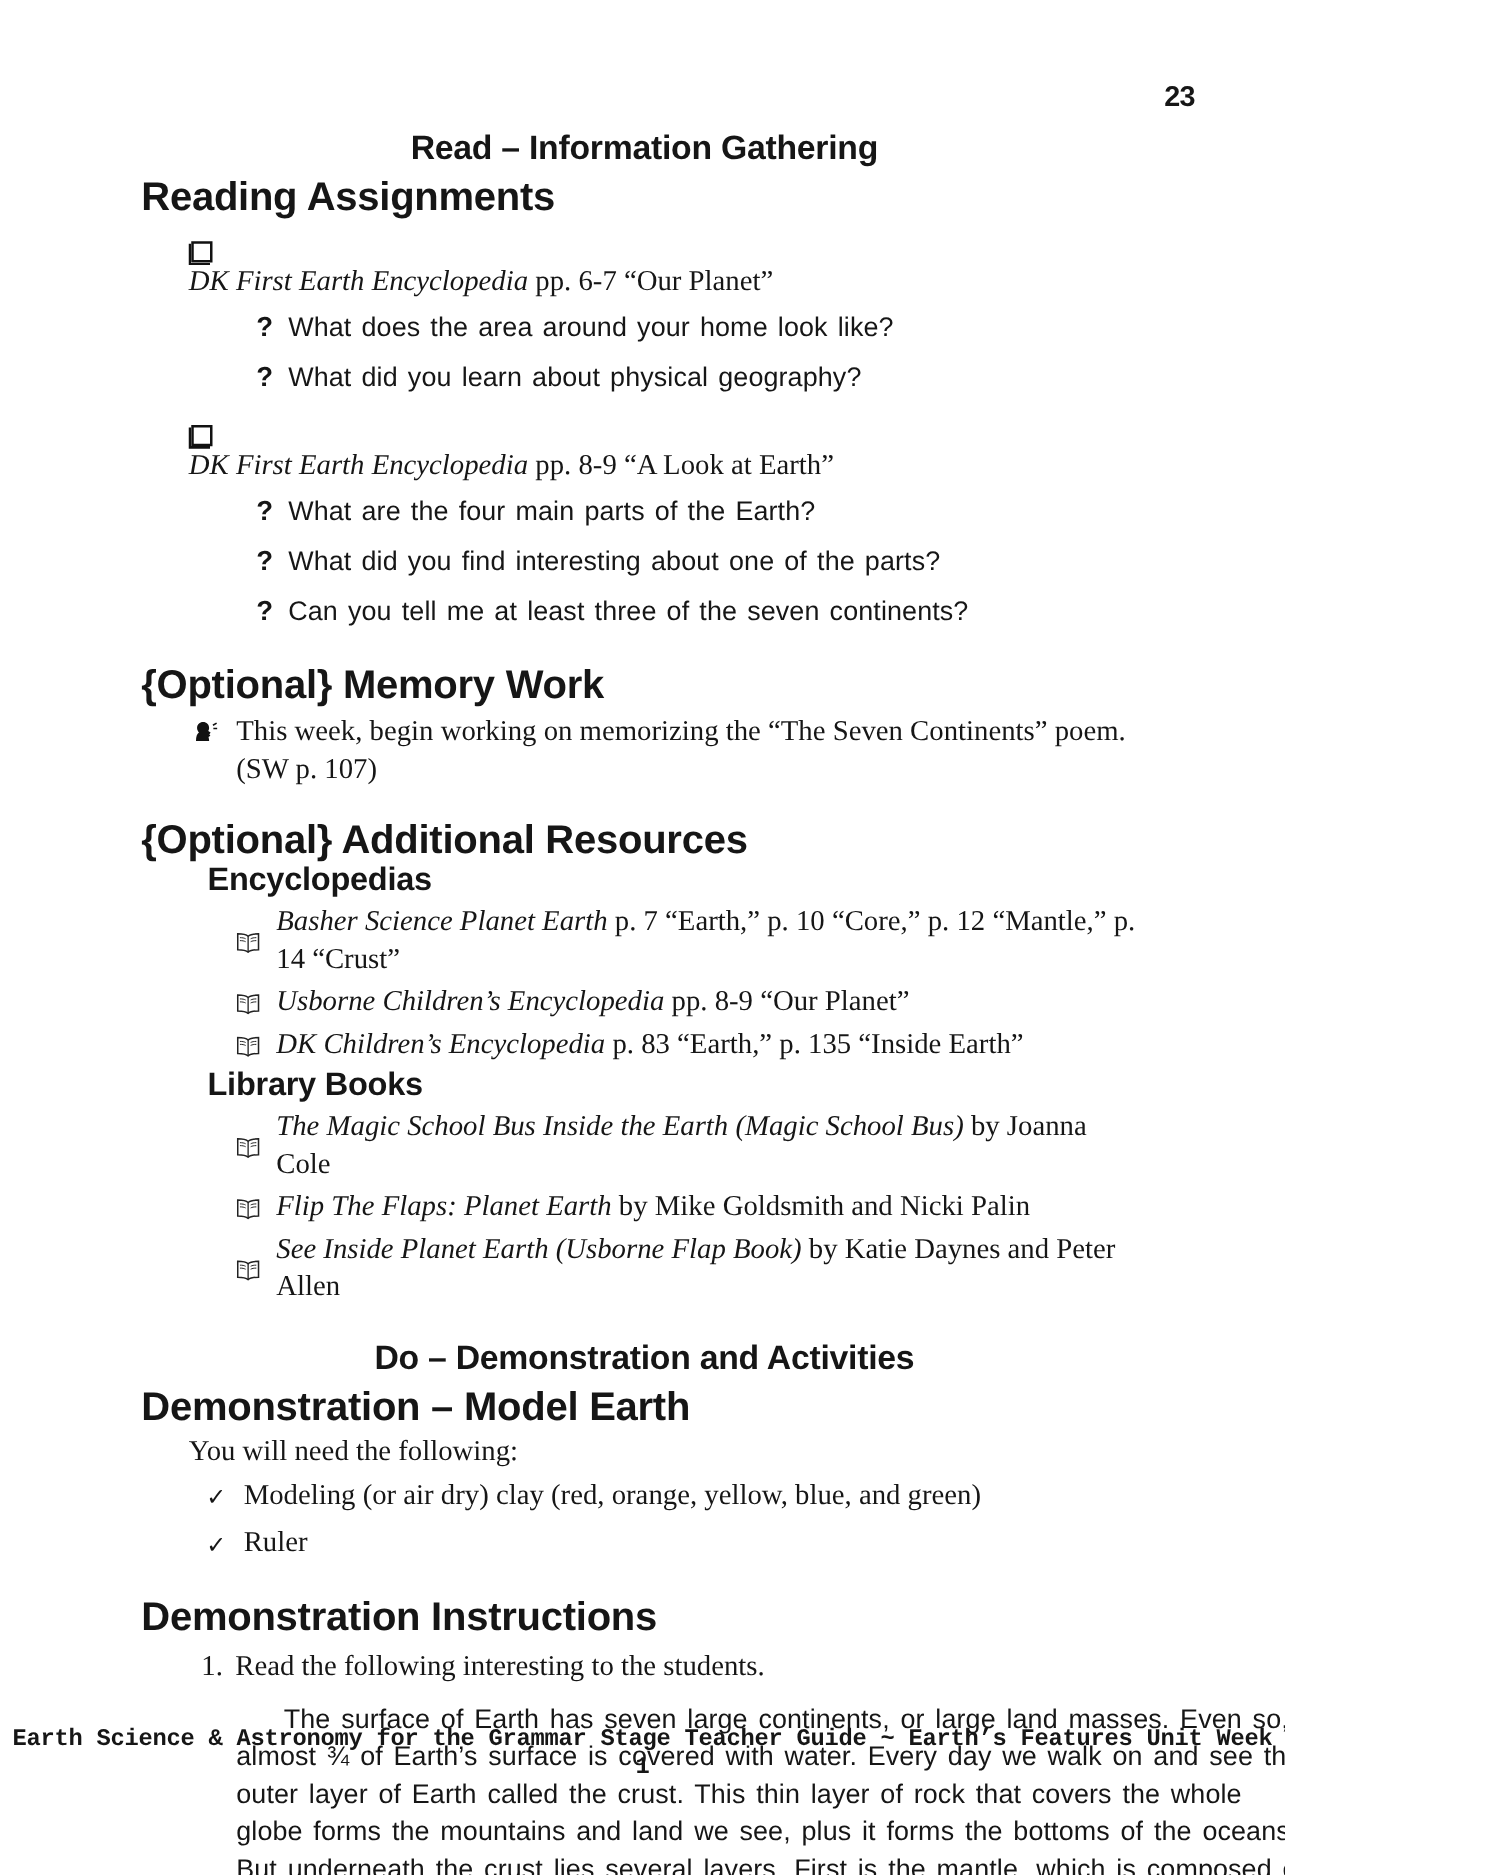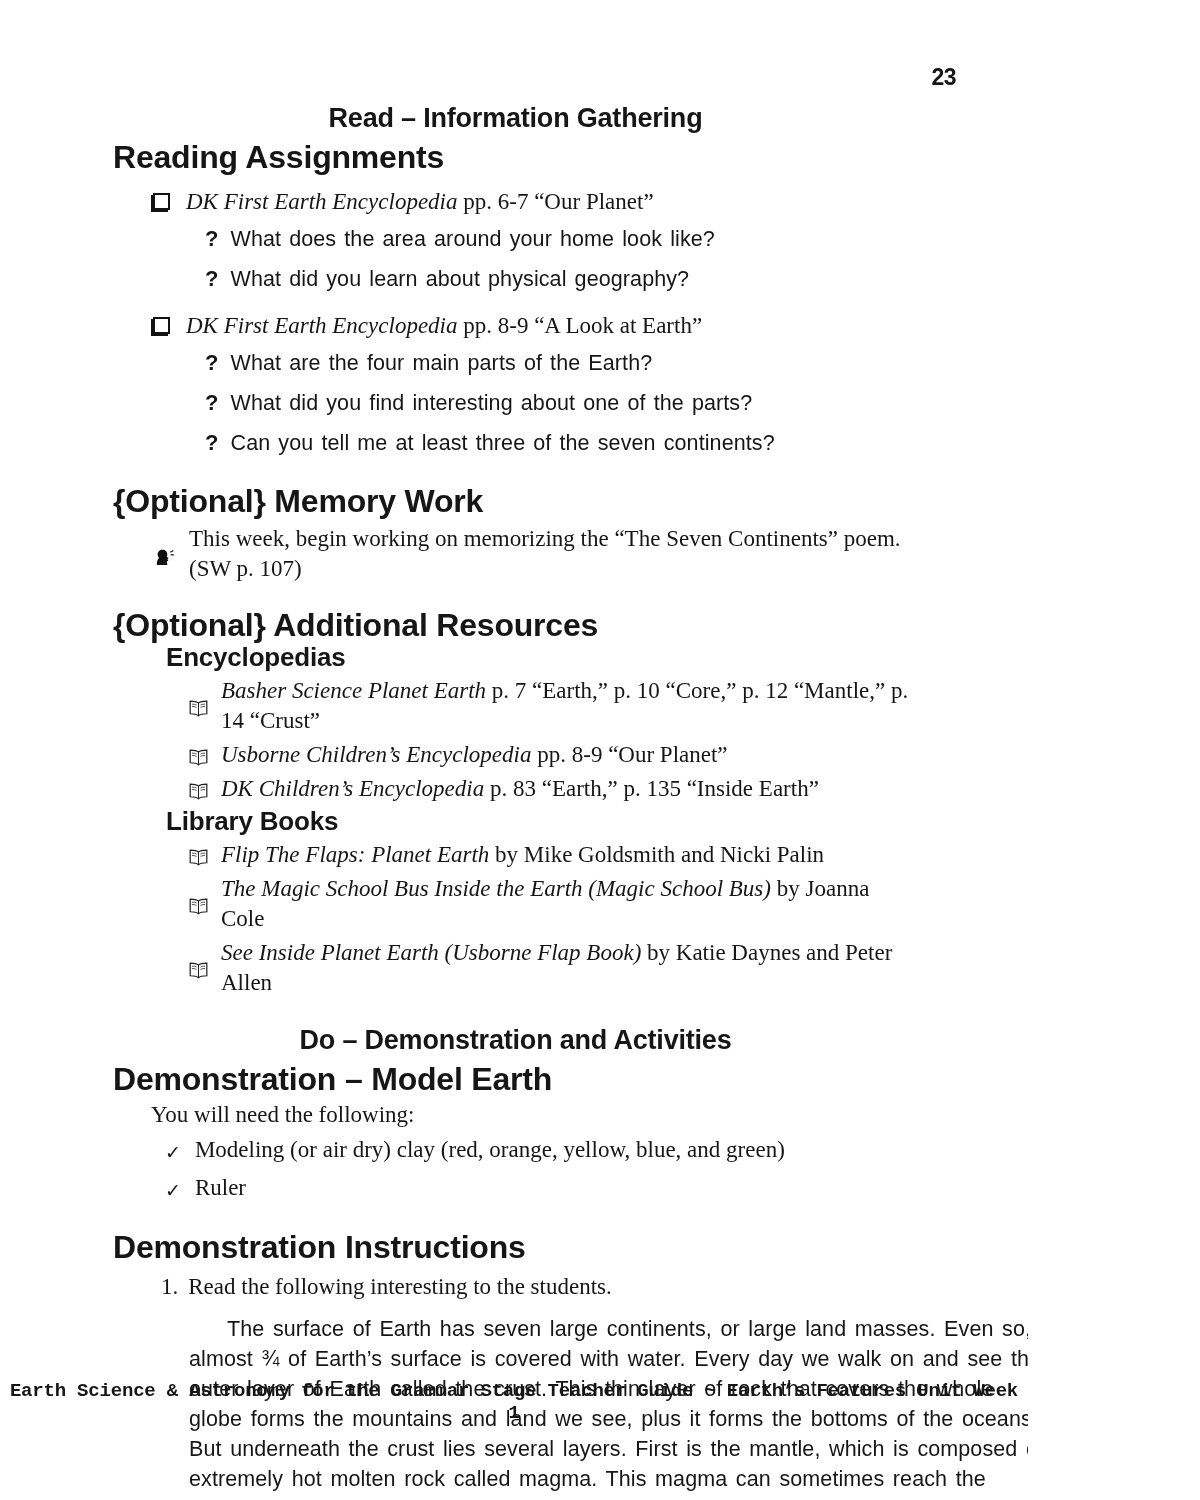--- a/index.html
+++ b/index.html
@@ -39,41 +39,41 @@
   }
   .h1.spaced{margin-top:26px;}
   .h2{
     font-family:Liberation Sans, sans-serif;
     font-weight:700;font-size:26px;letter-spacing:-0.2px;
     margin-left:53px;line-height:30px;margin-top:2px;
   }
   .check-item{
     display:flex;align-items:flex-start;
     margin-left:38px;margin-top:15px;
-    font-size:23px;line-height:29px;
+    font-size:23px;line-height:29px;flex-direction:column;
   }
   .cb{
     flex:0 0 auto;
     width:13px;height:13px;
     border:2px solid #111;
     box-shadow:-2px 2px 0 0 #111;
     margin:6px 16px 0 2px;
   }
   .book-italic{font-style:italic;}
   .question{
     display:flex;align-items:flex-start;
     margin-left:92px;margin-top:6px;
     font-family:"Liberation Sans", sans-serif;
     font-size:21.5px;line-height:34px;letter-spacing:0.1px;word-spacing:2px;
   }
   .qmark{
     font-weight:700;margin-right:12px;font-size:22px;
   }
   .bullet-line{
-    display:flex;align-items:center;
+    display:flex;align-items:flex-start;
     margin-left:40px;margin-top:8px;
     font-size:23px;line-height:30px;
   }
   .bullet-line .icon{flex:0 0 auto;margin:3px 14px 0 0;}
   .resource-item{
     display:flex;align-items:center;
     margin-left:75px;margin-top:4px;
     font-size:23px;line-height:30px;
   }
   .resource-item .icon{flex:0 0 auto;margin:4px 12px 0 0;}
@@ -202,31 +202,31 @@
   <div class="h2">Library Books</div>
 
   <div class="resource-item">
     <span class="icon">
       <svg width="21" height="17" viewBox="0 0 24 19">
         <path d="M12 3.2C10 1.4 7.2 1 2.5 1v14.5c4.7 0 7.5.4 9.5 2.2 2-1.8 4.8-2.2 9.5-2.2V1C16.8 1 14 1.4 12 3.2z" fill="none" stroke="#222" stroke-width="1.4"></path>
         <path d="M12 3.2v14.5" stroke="#222" stroke-width="1.2" fill="none"></path>
         <path d="M4.5 4.5c2.3 0 3.8.3 5.2 1M4.5 7.2c2.3 0 3.8.3 5.2 1M14.3 5.5c1.4-.7 2.9-1 5.2-1M14.3 8.2c1.4-.7 2.9-1 5.2-1" fill="none" stroke="#222" stroke-width="0.9"></path>
       </svg>
     </span>
+    <span><span class="book-italic">The Magic School Bus Inside the Earth (Magic School Bus)</span><span> by Joanna Cole</span></span>
+  </div>
+  <div class="resource-item">
+    <span class="icon">
+      <svg width="21" height="17" viewBox="0 0 24 19">
+        <path d="M12 3.2C10 1.4 7.2 1 2.5 1v14.5c4.7 0 7.5.4 9.5 2.2 2-1.8 4.8-2.2 9.5-2.2V1C16.8 1 14 1.4 12 3.2z" fill="none" stroke="#222" stroke-width="1.4"></path>
+        <path d="M12 3.2v14.5" stroke="#222" stroke-width="1.2" fill="none"></path>
+        <path d="M4.5 4.5c2.3 0 3.8.3 5.2 1M4.5 7.2c2.3 0 3.8.3 5.2 1M14.3 5.5c1.4-.7 2.9-1 5.2-1M14.3 8.2c1.4-.7 2.9-1 5.2-1" fill="none" stroke="#222" stroke-width="0.9"></path>
+      </svg>
+    </span>
     <span><span class="book-italic">Flip The Flaps: Planet Earth</span><span> by Mike Goldsmith and Nicki Palin</span></span>
-  </div>
-  <div class="resource-item">
-    <span class="icon">
-      <svg width="21" height="17" viewBox="0 0 24 19">
-        <path d="M12 3.2C10 1.4 7.2 1 2.5 1v14.5c4.7 0 7.5.4 9.5 2.2 2-1.8 4.8-2.2 9.5-2.2V1C16.8 1 14 1.4 12 3.2z" fill="none" stroke="#222" stroke-width="1.4"></path>
-        <path d="M12 3.2v14.5" stroke="#222" stroke-width="1.2" fill="none"></path>
-        <path d="M4.5 4.5c2.3 0 3.8.3 5.2 1M4.5 7.2c2.3 0 3.8.3 5.2 1M14.3 5.5c1.4-.7 2.9-1 5.2-1M14.3 8.2c1.4-.7 2.9-1 5.2-1" fill="none" stroke="#222" stroke-width="0.9"></path>
-      </svg>
-    </span>
-    <span><span class="book-italic">The Magic School Bus Inside the Earth (Magic School Bus)</span><span> by Joanna Cole</span></span>
   </div>
   <div class="resource-item">
     <span class="icon">
       <svg width="21" height="17" viewBox="0 0 24 19">
         <path d="M12 3.2C10 1.4 7.2 1 2.5 1v14.5c4.7 0 7.5.4 9.5 2.2 2-1.8 4.8-2.2 9.5-2.2V1C16.8 1 14 1.4 12 3.2z" fill="none" stroke="#222" stroke-width="1.4"></path>
         <path d="M12 3.2v14.5" stroke="#222" stroke-width="1.2" fill="none"></path>
         <path d="M4.5 4.5c2.3 0 3.8.3 5.2 1M4.5 7.2c2.3 0 3.8.3 5.2 1M14.3 5.5c1.4-.7 2.9-1 5.2-1M14.3 8.2c1.4-.7 2.9-1 5.2-1" fill="none" stroke="#222" stroke-width="0.9"></path>
       </svg>
     </span>
     <span><span class="book-italic">See Inside Planet Earth (Usborne Flap Book)</span><span> by Katie Daynes and Peter Allen</span></span>

